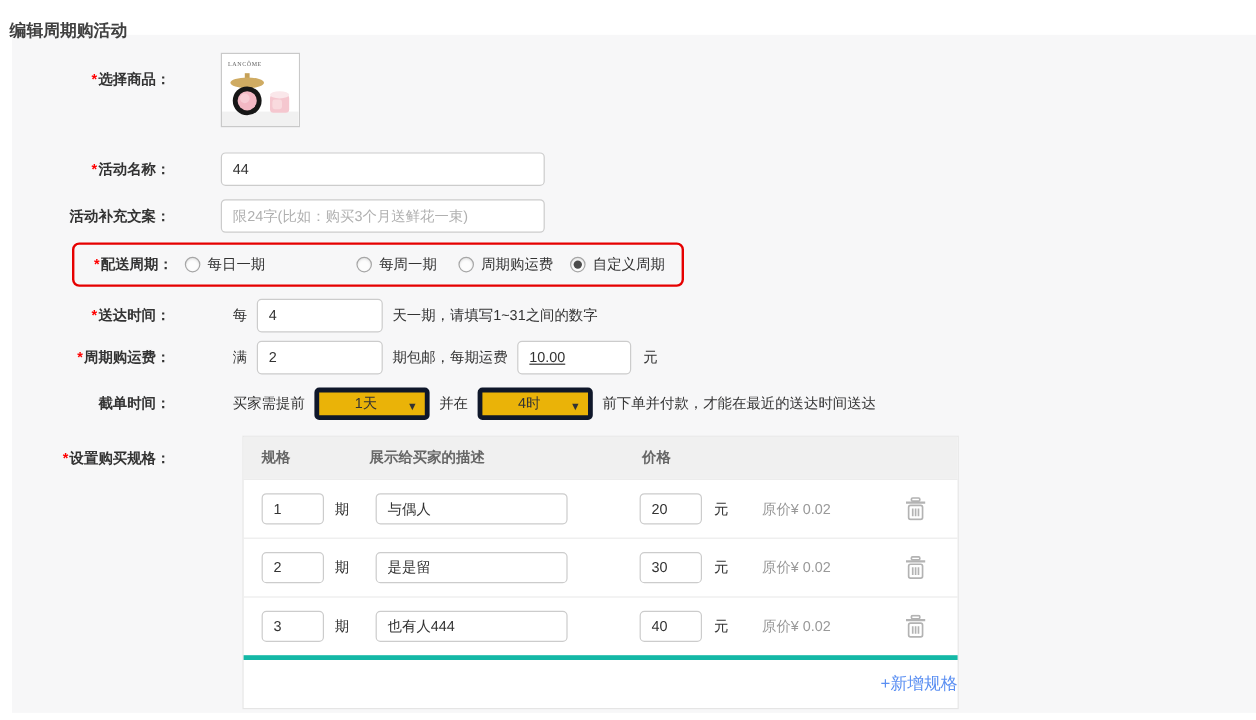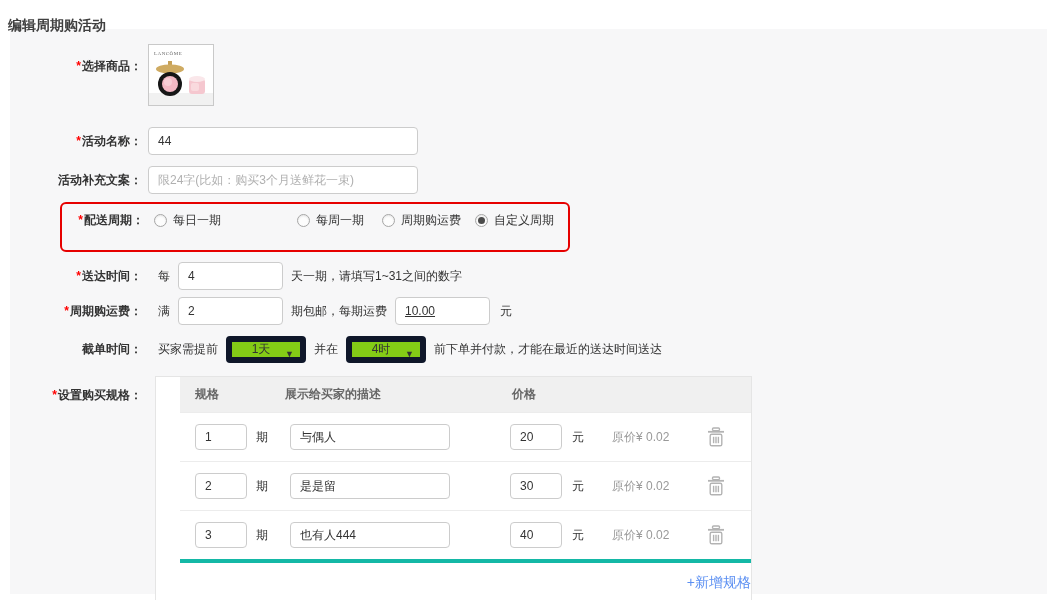--- a/index.html
+++ b/index.html
@@ -13,21 +13,21 @@
   .page-title {
     font-size: 14px; font-weight: bold; color: #404040;
     padding: 17px 0 0 8px; height: 24px;
   }
   .panel {
     margin-left: 10px; margin-top: 5px;
     background: #f7f7f8;
     height: 565px;
     padding-top: 15px;
   }
-  .form-row { display: flex; align-items: center; margin-bottom: 11px; }
+  .form-row { display: flex; align-items: center; margin-bottom: 11px; gap: 36px; }
   .label {
     width: 132px; flex-shrink: 0;
     text-align: right; font-weight: bold; color: #333;
   }
   .req { color: #f00; margin-right: 1px; }
   .content { margin-left: 6px; display: flex; align-items: center; }
 
   
   .row-product { align-items: flex-start; margin-bottom: 21px; }
   .row-product .label { padding-top: 14px; }
@@ -46,21 +46,21 @@
   .inp::placeholder { color: #b0b0b0; }
   .inp-wide { width: 270px; margin-left: 6px; }
   .inp-small { width: 105px; }
   .txt { color: #333; }
 
   
   .cycle-box {
     margin-left: 50px;
     display: flex; align-items: center;
     border: 2px solid #e60000; border-radius: 6px;
-    padding: 8px 14px 21px 6px;
+    padding: 8px 14px 8px 6px;
     background: transparent;
   }
   .label-in-box { width: 76px; text-align: right; font-weight: bold; flex-shrink: 0; }
   .radio-item { display: flex; align-items: center; cursor: pointer; }
   .radio-item.r1 { margin-left: 10px; }
   .radio-item.r2 { margin-left: 76px; }
   .radio-item.r3 { margin-left: 18px; }
   .radio-item.r4 { margin-left: 14px; }
   .radio {
     display: inline-block; width: 13px; height: 13px;
@@ -71,34 +71,34 @@
   .radio.checked::after {
     content: ""; display: block; width: 7px; height: 7px;
     border-radius: 50%; background: #4b4b4b; margin: 2px;
   }
 
   .gap-s { margin-left: 8px; }
   .gap-m { margin-left: 10px; }
 
   
   .select {
-    position: relative; width: 80px; height: 27px;
-    border: 6px solid #0f172a; border-radius: 4px; background: #84cc16;
+    position: relative; width: 96px; height: 27px;
+    border: 4px solid #0f172a; border-radius: 4px; background: #eab308;
     display: flex; align-items: center; justify-content: center;
     cursor: pointer; margin: 0 8px;
   }
   .select .val { margin-right: 10px; }
   .select .arrow { position: absolute; right: 6px; top: 7px; font-size: 9px; color: #333; }
 
   
   .row-specs { align-items: flex-start; }
   .row-specs .label { padding-top: 11px; }
   .spec-table {
-    margin-left: 13px; width: 597px;
-    background: #fff; border: 1px solid #e5e5e5; padding-left: 24px;
+    margin-left: 24px; width: 597px;
+    background: #fff; border: 1px solid #e5e5e5;
   }
   .spec-header {
     height: 35px; background: #f0f0f0;
     display: flex; align-items: center;
     font-weight: bold; color: #666;
   }
   .spec-header .h1 { margin-left: 15px; width: 90px; }
   .spec-header .h2 { width: 227px; }
   .spec-row {
     height: 49px; display: flex; align-items: center;

